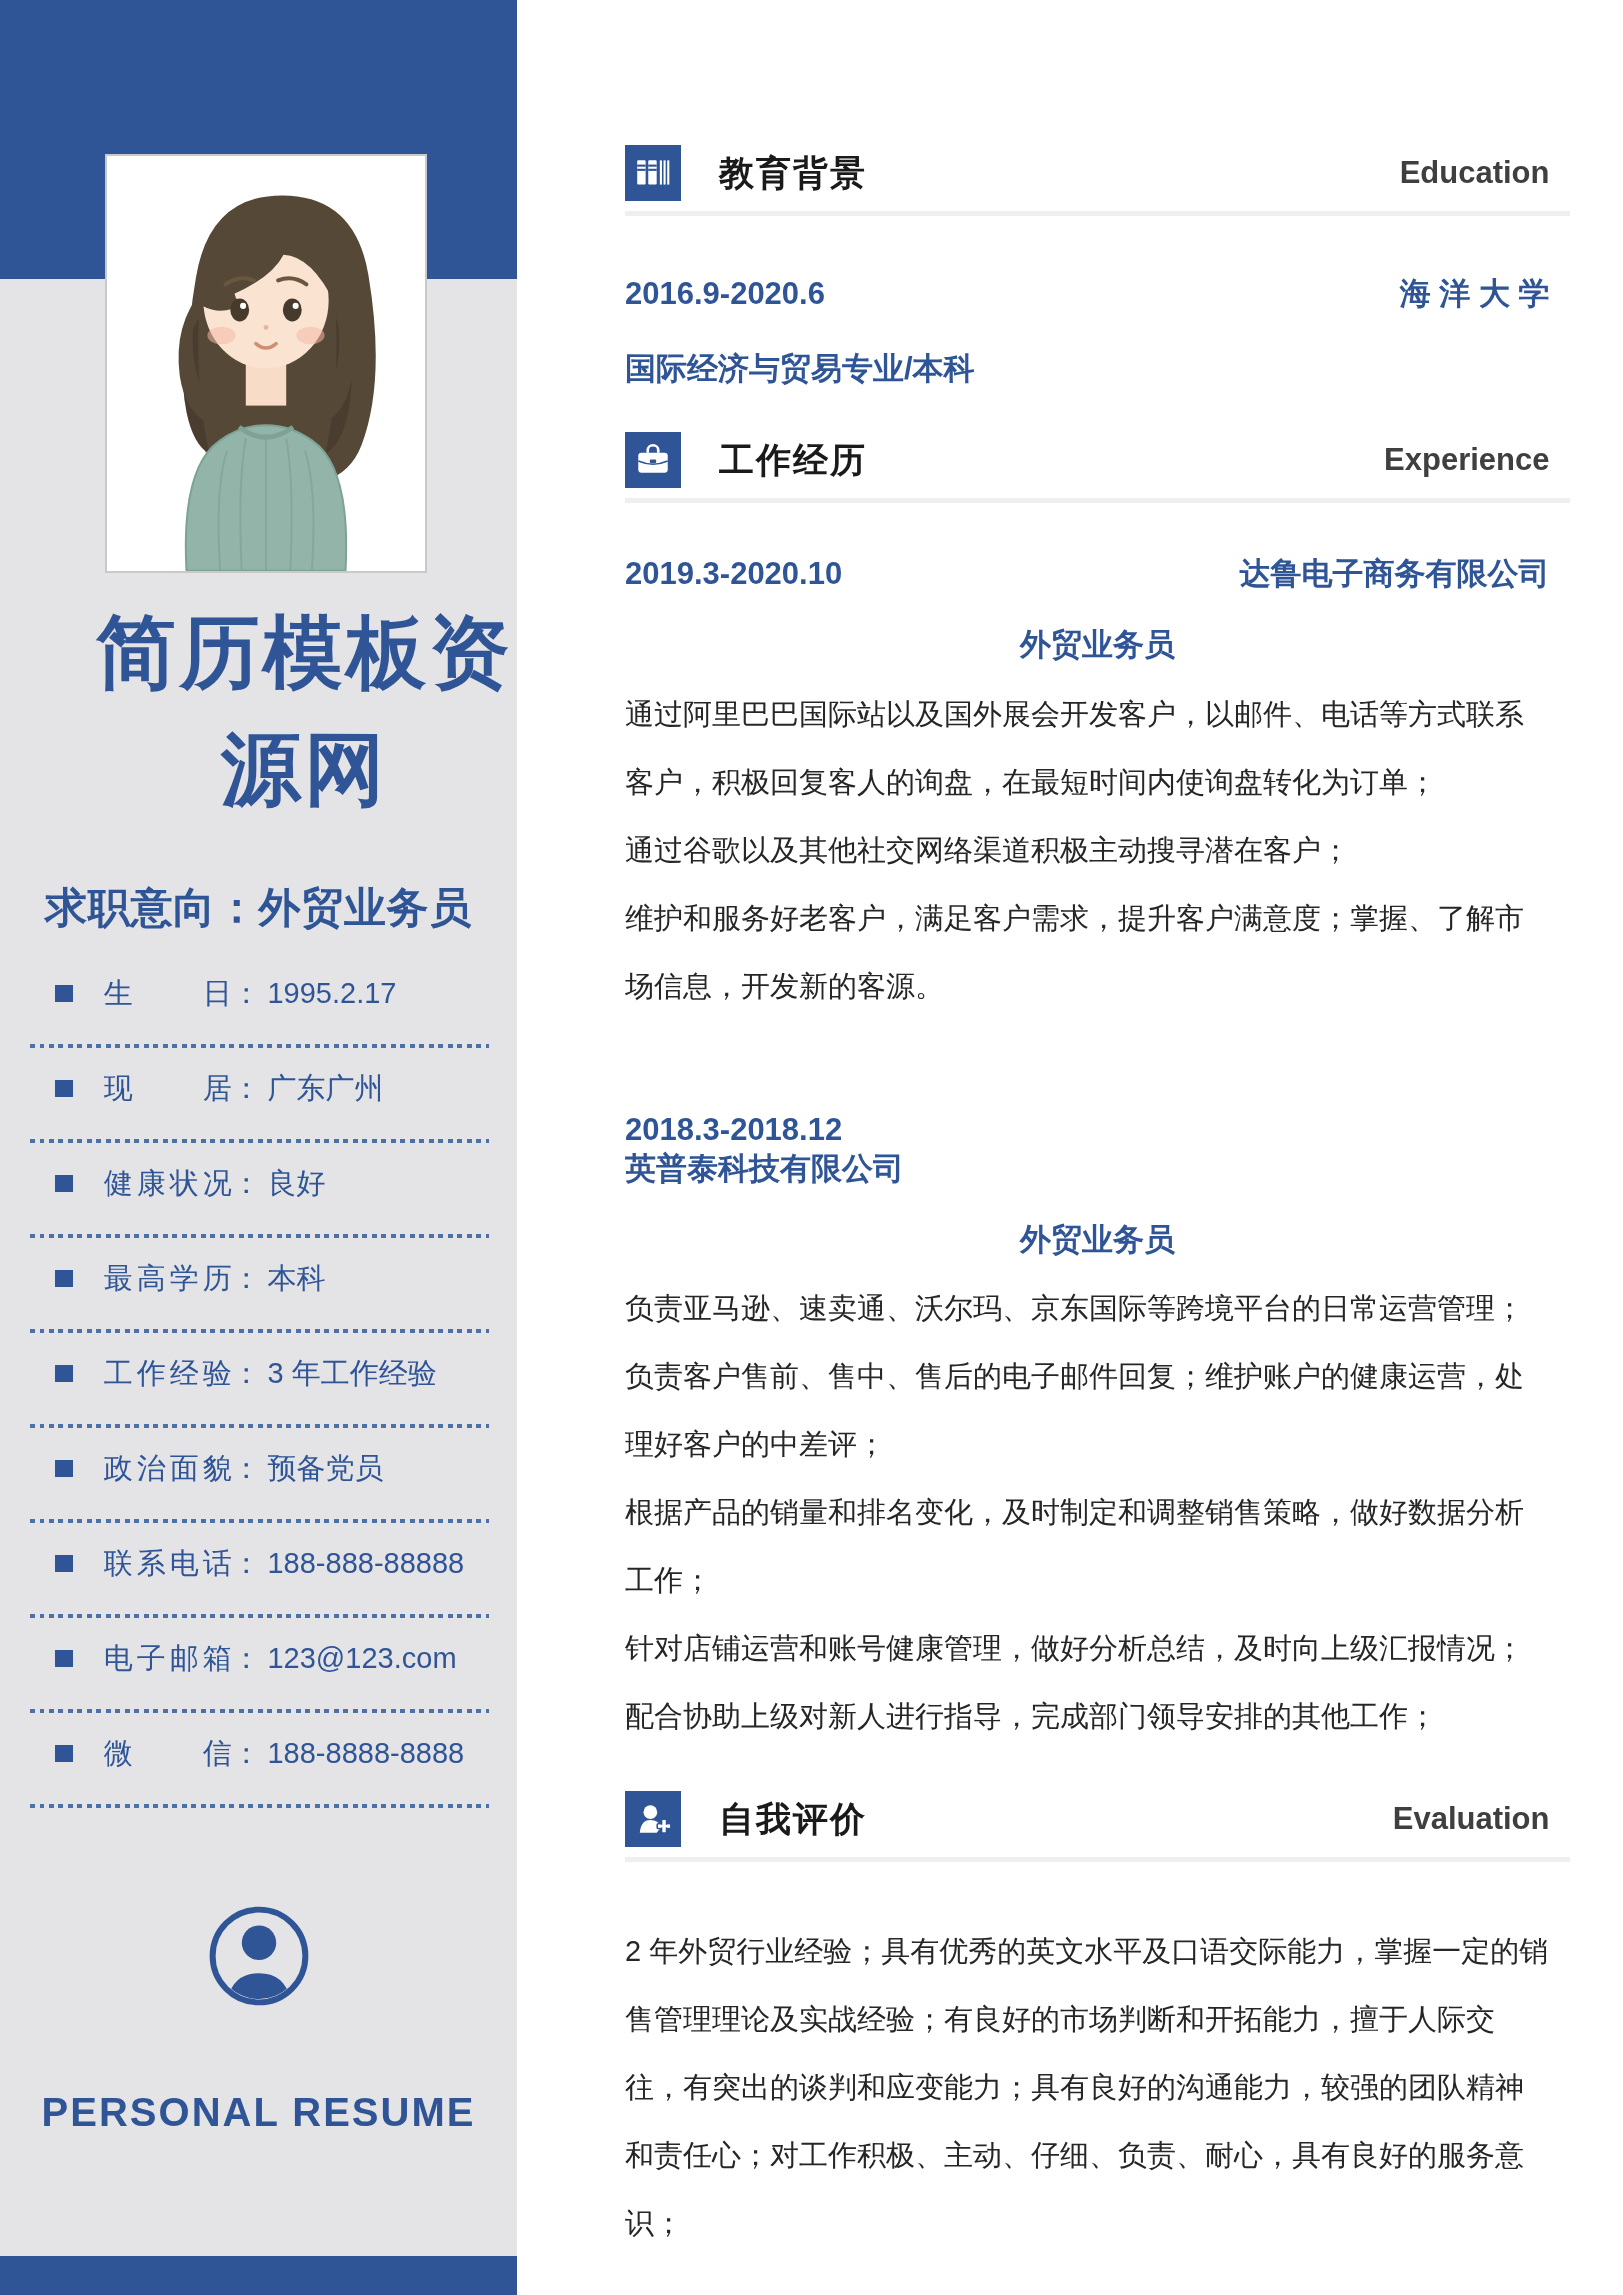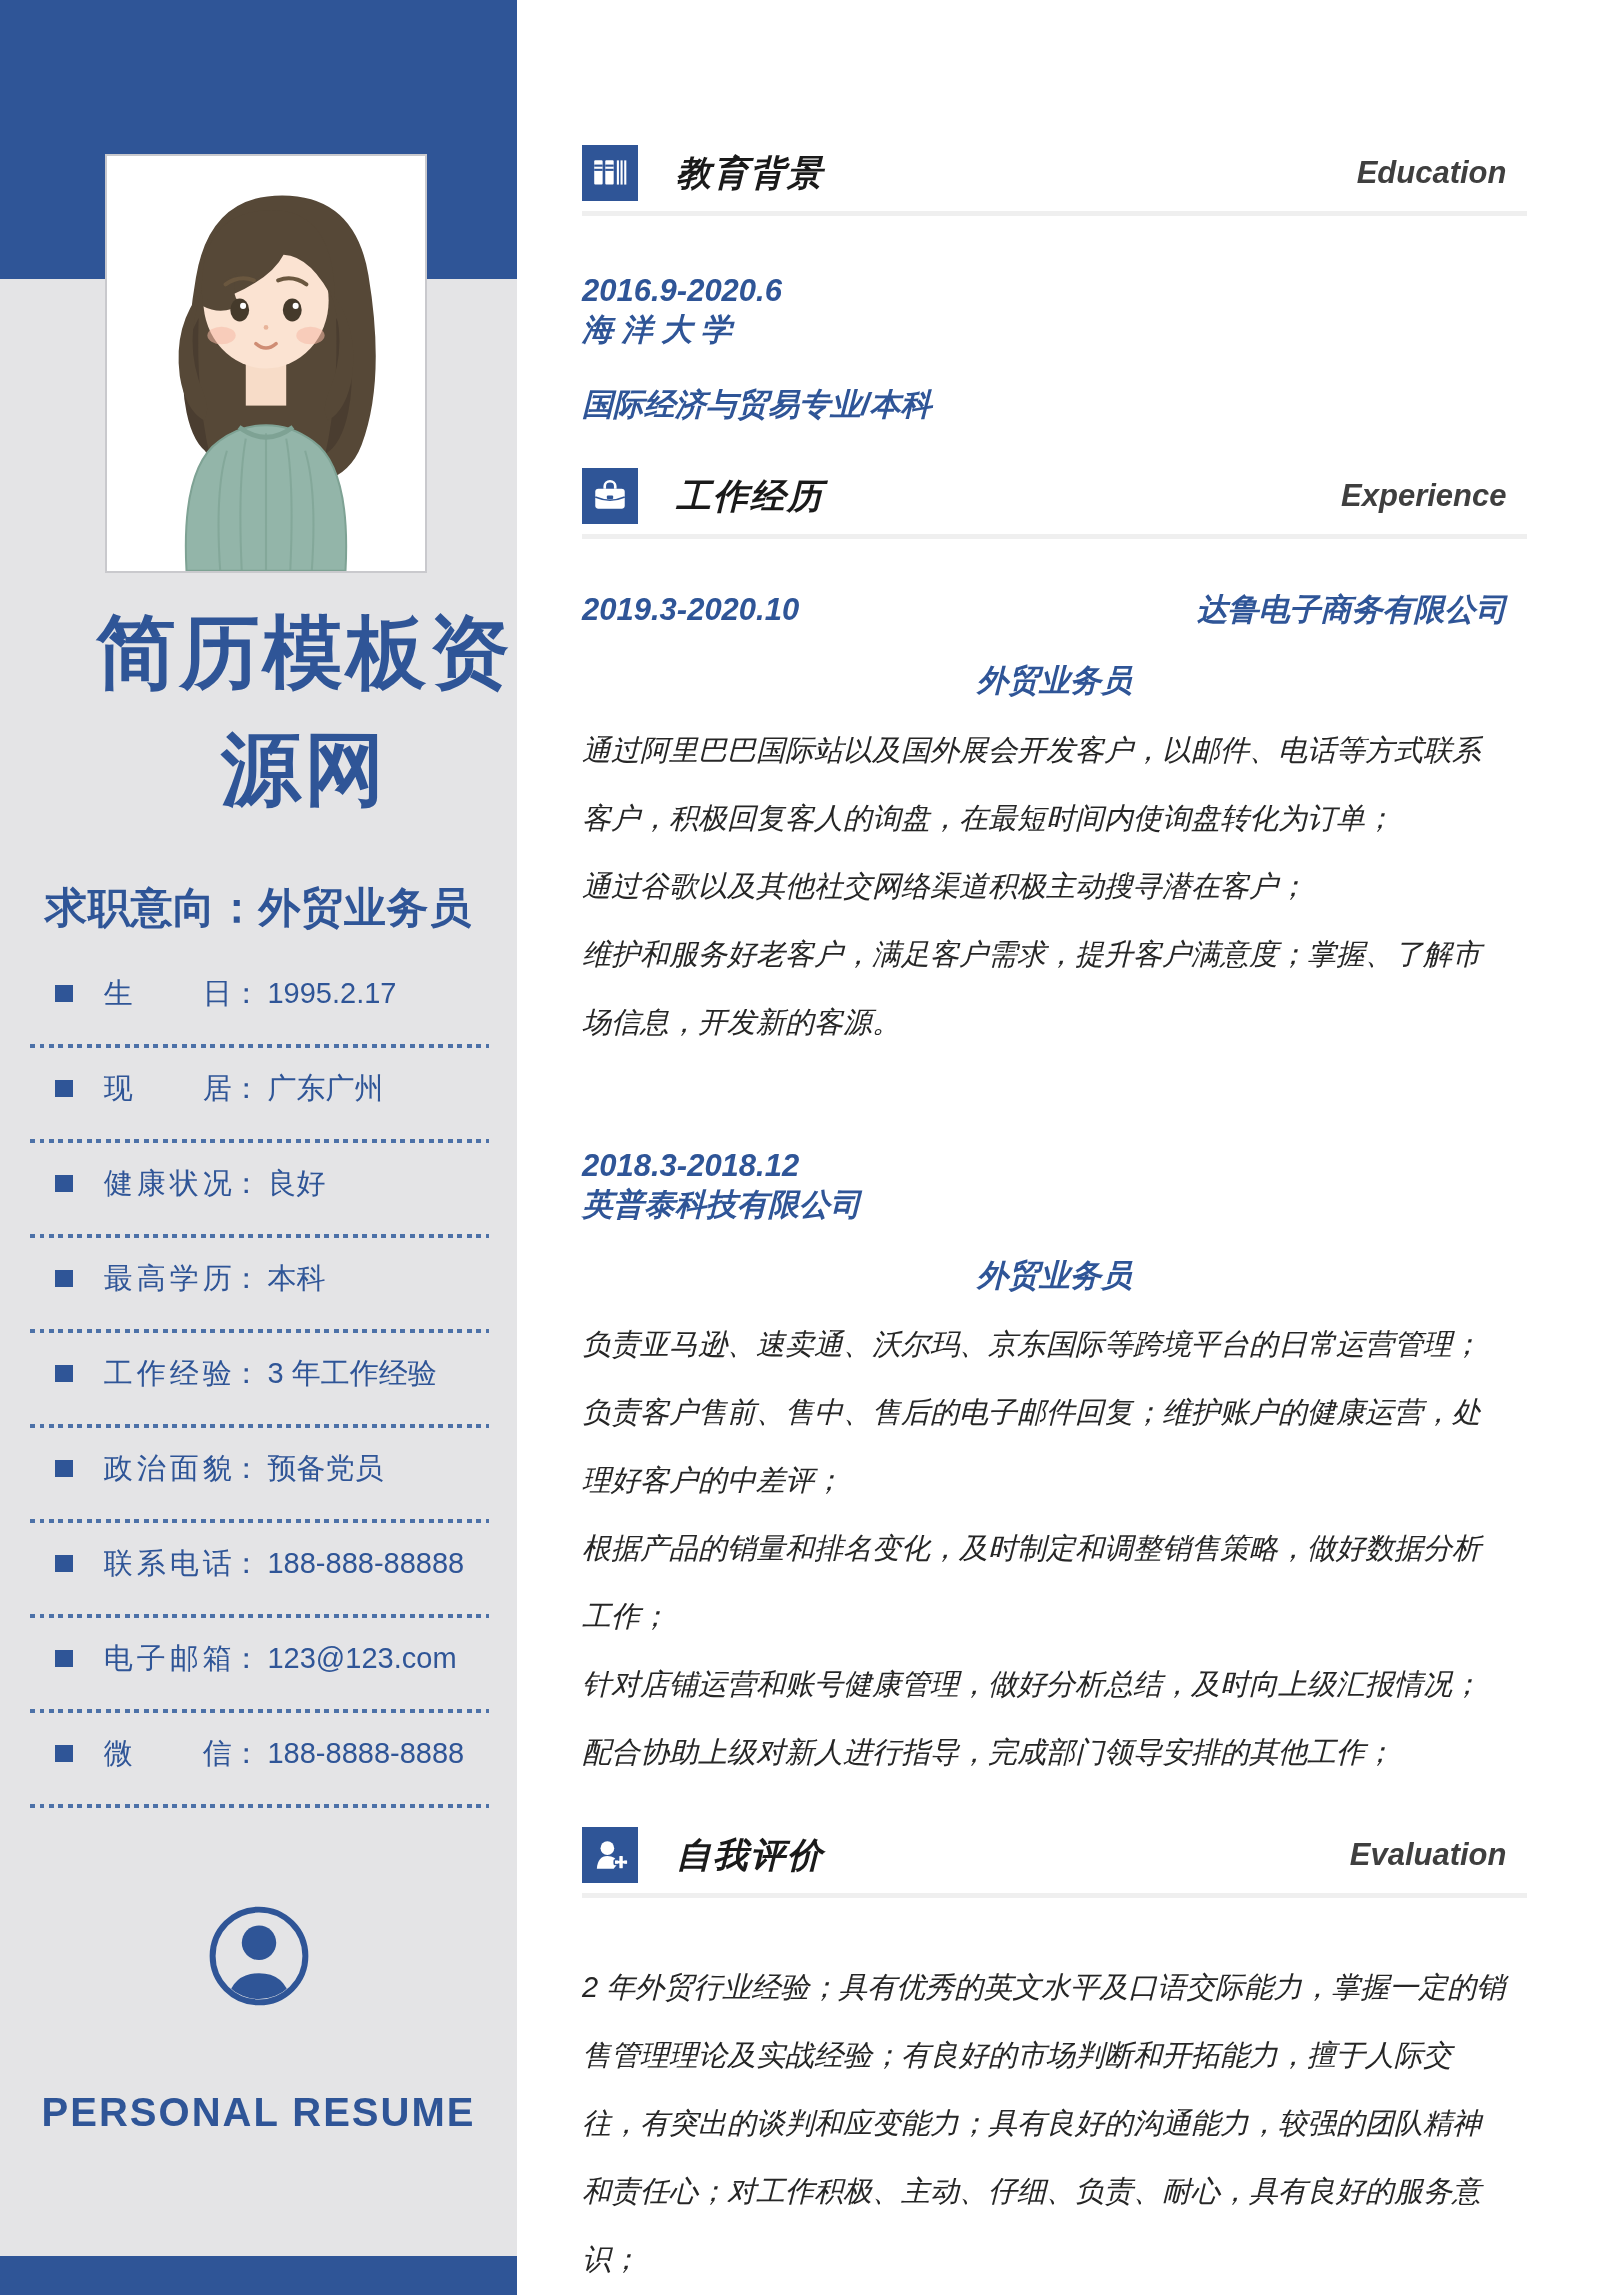--- a/index.html
+++ b/index.html
@@ -47,37 +47,37 @@
     text-align:justify;text-align-last:justify;flex:none;
   }
   .icolon{color:var(--accent);font-size:29px;flex:none;}
   .ivalue{color:var(--accent);font-size:29px;margin-left:6.8px;white-space:nowrap;}
   .person-badge{position:absolute;left:0;top:1903px;width:517px;text-align:center;color:var(--accent);}
   .footer-title{
     position:absolute;left:0;top:2090px;width:517px;text-align:center;
     color:var(--accent);font-size:40px;font-weight:bold;letter-spacing:2px;
   }
   
-  .main{position:absolute;left:582px;top:0;width:945px;font-style:italic;}
+  .main{position:absolute;left:625px;top:0;width:945px;}
   .sec-header{display:flex;align-items:center;height:56px;}
   .sec-icon{
     width:56px;height:56px;background:var(--accent);flex:none;
     display:flex;align-items:center;justify-content:center;color:var(--accent);
   }
   .sec-title{margin-left:38px;font-size:35px;font-weight:bold;color:var(--title-text);letter-spacing:2px;}
   .sec-en{margin-left:auto;padding-right:20.5px;font-size:31px;font-weight:bold;color:var(--english);}
   .rule{height:5.5px;background:var(--rule);margin-top:9.5px;}
   .row2{
     display:flex;justify-content:space-between;align-items:baseline;
     padding-right:20.5px;font-size:31px;font-weight:bold;color:var(--accent);
   }
   .role{font-size:31px;font-weight:bold;color:var(--accent);}
   .para{width:924px;font-size:29px;color:var(--body-text);line-height:68px;}
   .para p{margin:0;}
-  .mt-edu-date{margin-top:57px;flex-direction:column;}
+  .mt-edu-date{margin-top:57px;}
   .mt-edu-major{margin-top:33px;}
   .mt-exp-header{margin-top:42px;}
   .mt-exp-date1{margin-top:50px;}
   .mt-role{margin-top:29px;text-align:center;}
   .mt-para{margin-top:13.6px;}
   .mt-exp-date2{margin-top:92px;flex-direction:column;}
   .mt-eval-header{margin-top:41px;}
   .mt-eval-para{margin-top:55px;}
   .pad-top{padding-top:145px;}
 </style>

